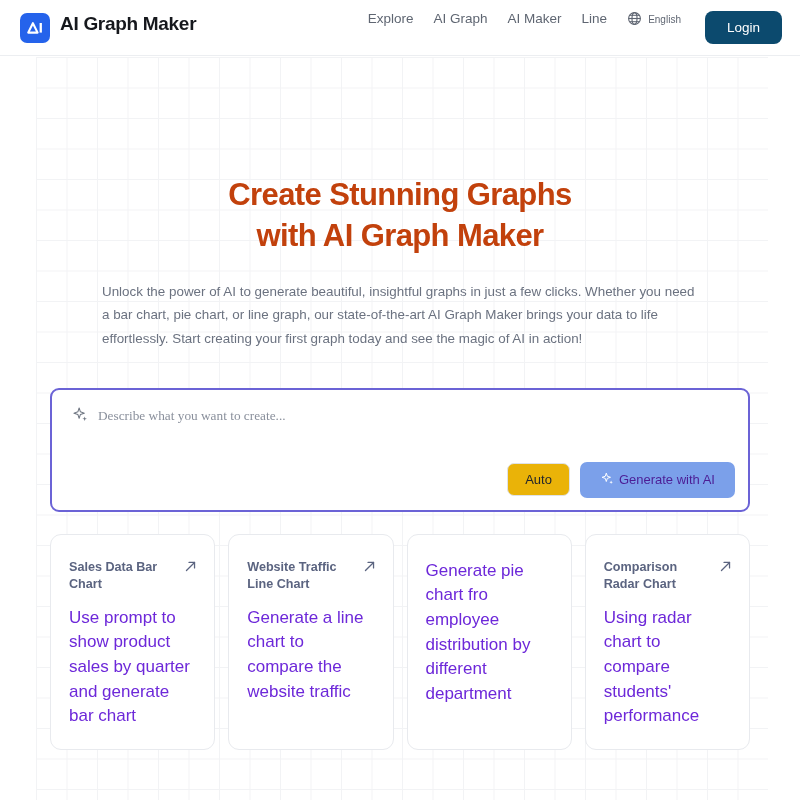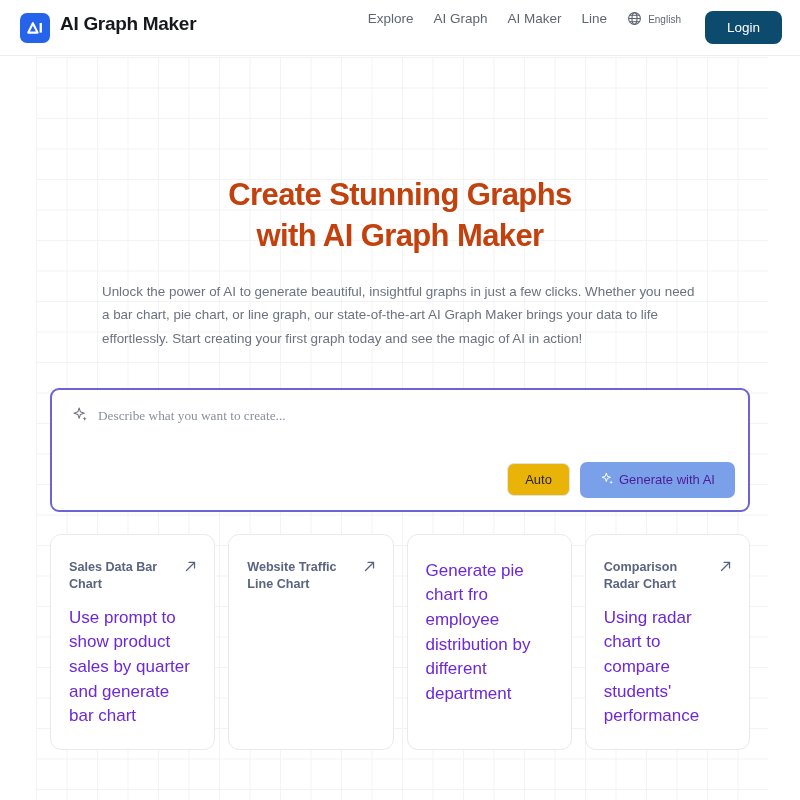--- a/index.html
+++ b/index.html
@@ -330,20 +330,21 @@
     <article class="card">
       <div class="card-title">
         <span>Website Traffic Line Chart</span>
         <span class="card-arrow">
           <svg width="11" height="11" viewBox="0 0 12 12" aria-hidden="true">
             <line x1="1.6" y1="10.4" x2="10.4" y2="1.6" stroke="currentColor" stroke-width="1.4" stroke-linecap="round"></line>
             <polyline points="4.4,1.6 10.4,1.6 10.4,7.6" fill="none" stroke="currentColor" stroke-width="1.4" stroke-linecap="round" stroke-linejoin="round"></polyline>
           </svg>
         </span>
       </div>
+      <div class="card-desc">Generate a line chart to compare the website traffic</div>
     </article>
 
     <article class="card">
       <div class="card-desc">Generate pie chart fro employee distribution by different department</div>
     </article>
 
     <article class="card">
       <div class="card-title">
         <span>Comparison Radar Chart</span>
         <span class="card-arrow">

